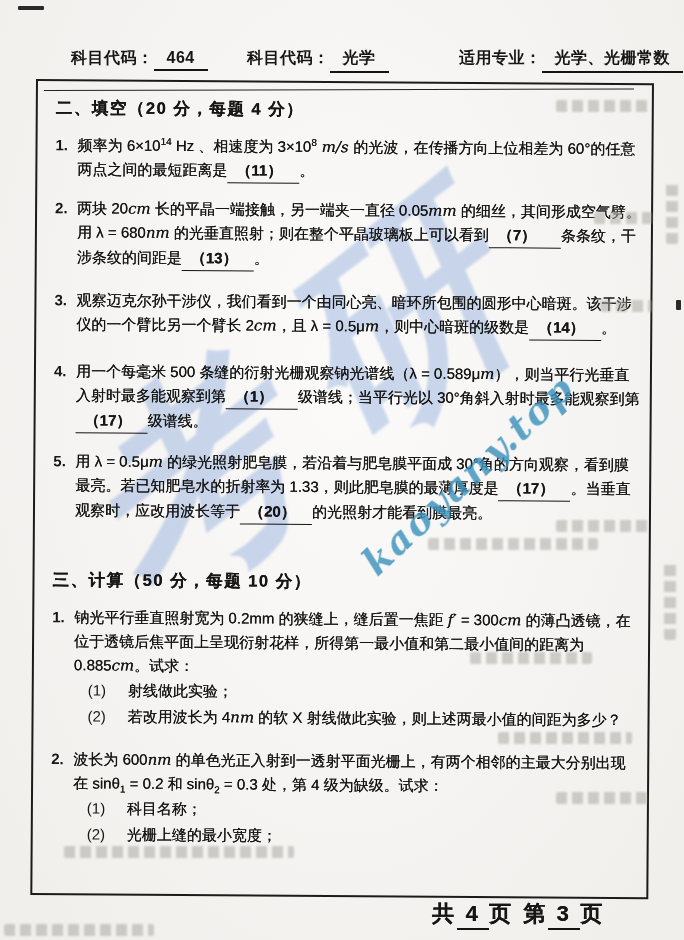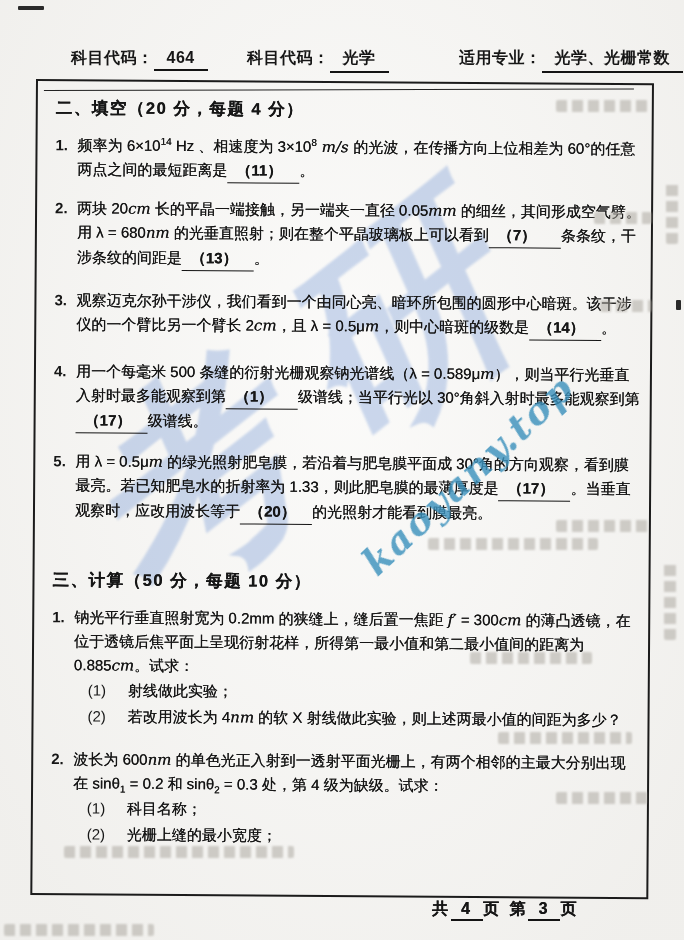--- a/index.html
+++ b/index.html
@@ -28,21 +28,21 @@
   .sec-title{font-size:16.5px;font-weight:bold;letter-spacing:1.5px;margin:4px 0 14px 4px;text-shadow:.3px 0 0 currentColor;}
   .q{position:relative;padding-left:26px;font-size:15px;line-height:24px;}
   .qnum{position:absolute;left:4px;top:0;font-weight:bold;}
   .qtext{text-shadow:.25px 0 0 currentColor;}
   .q em{font-family:"DejaVu Serif",serif;font-weight:normal;}
   sup,sub{font-size:10px;line-height:0;}
   .blank{display:inline-block;min-width:54px;padding:0 9px 0;border-bottom:1.7px solid #141414;font-weight:bold;}
   .subitem{position:relative;padding-left:14px;line-height:26px;}
   .sublabel{display:inline-block;width:40px;}
   
-  .footer{position:absolute;left:432px;top:899px;font-size:16px;font-weight:bold;letter-spacing:3px;white-space:nowrap;text-shadow:.3px 0 0 currentColor;}
+  .footer{position:absolute;left:432px;top:899px;font-size:22px;font-weight:bold;letter-spacing:3px;white-space:nowrap;text-shadow:.3px 0 0 currentColor;}
   .pgnum{display:inline-block;min-width:28px;text-align:center;border-bottom:2.2px solid #141414;padding:0 2px 1px;}
   
   .wm-script{
     position:absolute;left:30px;top:130px;width:560px;height:520px;
     font-family:"DejaVu Serif",serif;font-style:italic;font-weight:bold;
     font-size:215px;letter-spacing:46px;color:#5d87cf;opacity:.30;
     transform:rotate(-38deg);transform-origin:50% 50%;
     filter:blur(1.2px);pointer-events:none;text-align:center;line-height:520px;white-space:nowrap;
   }
   .wm-site{

